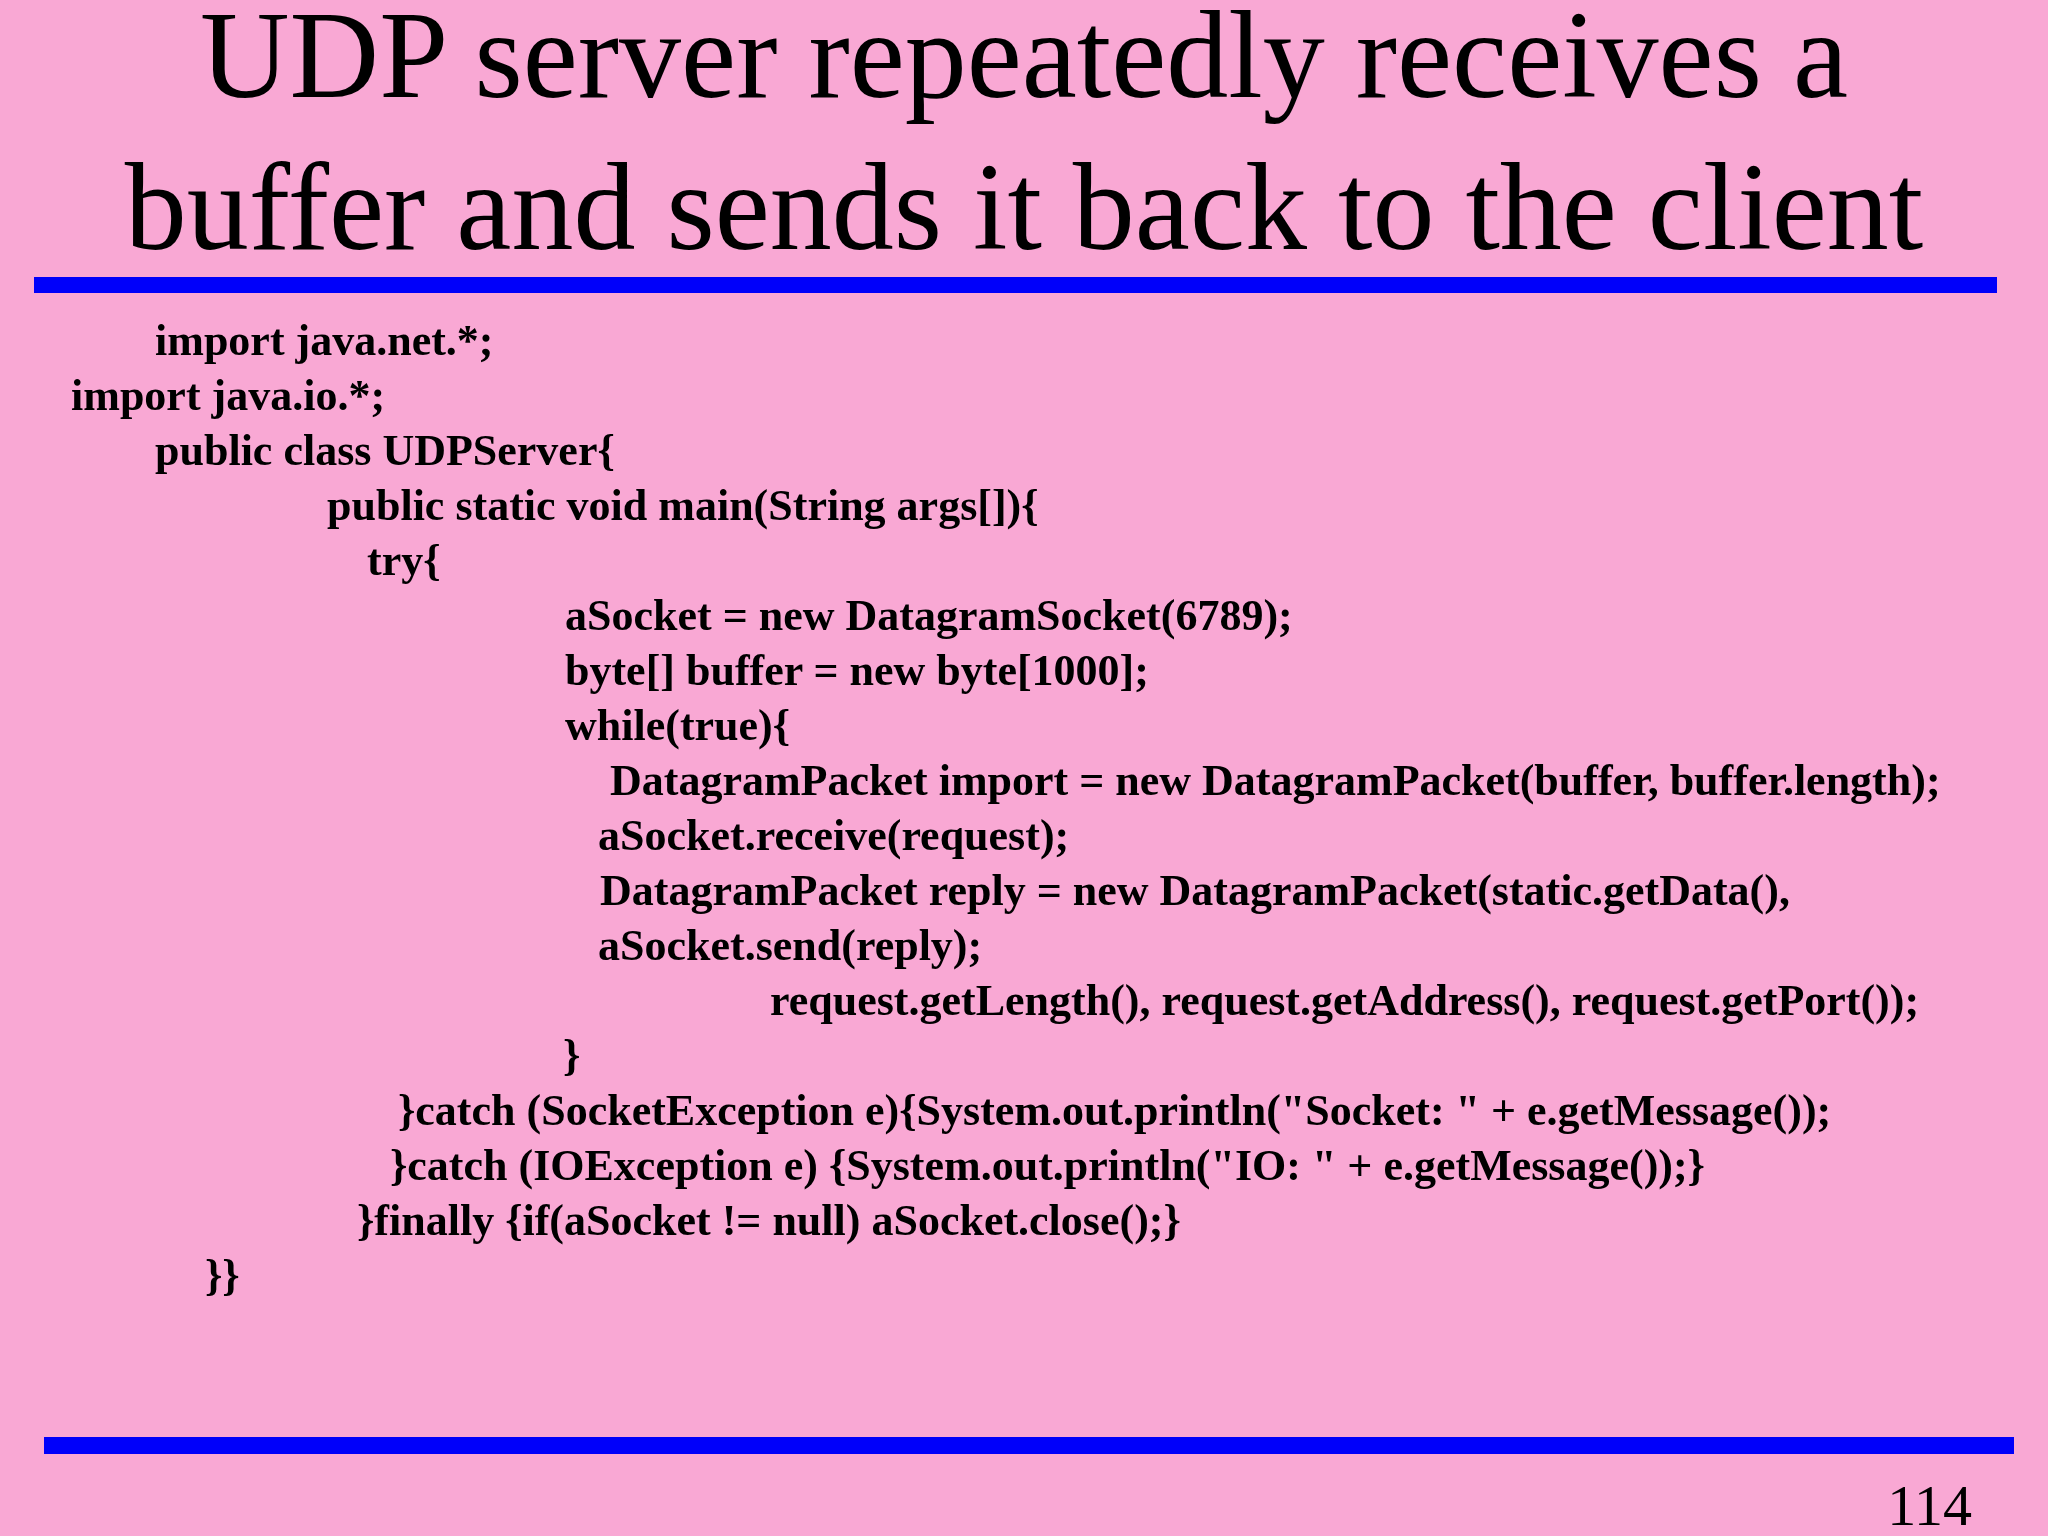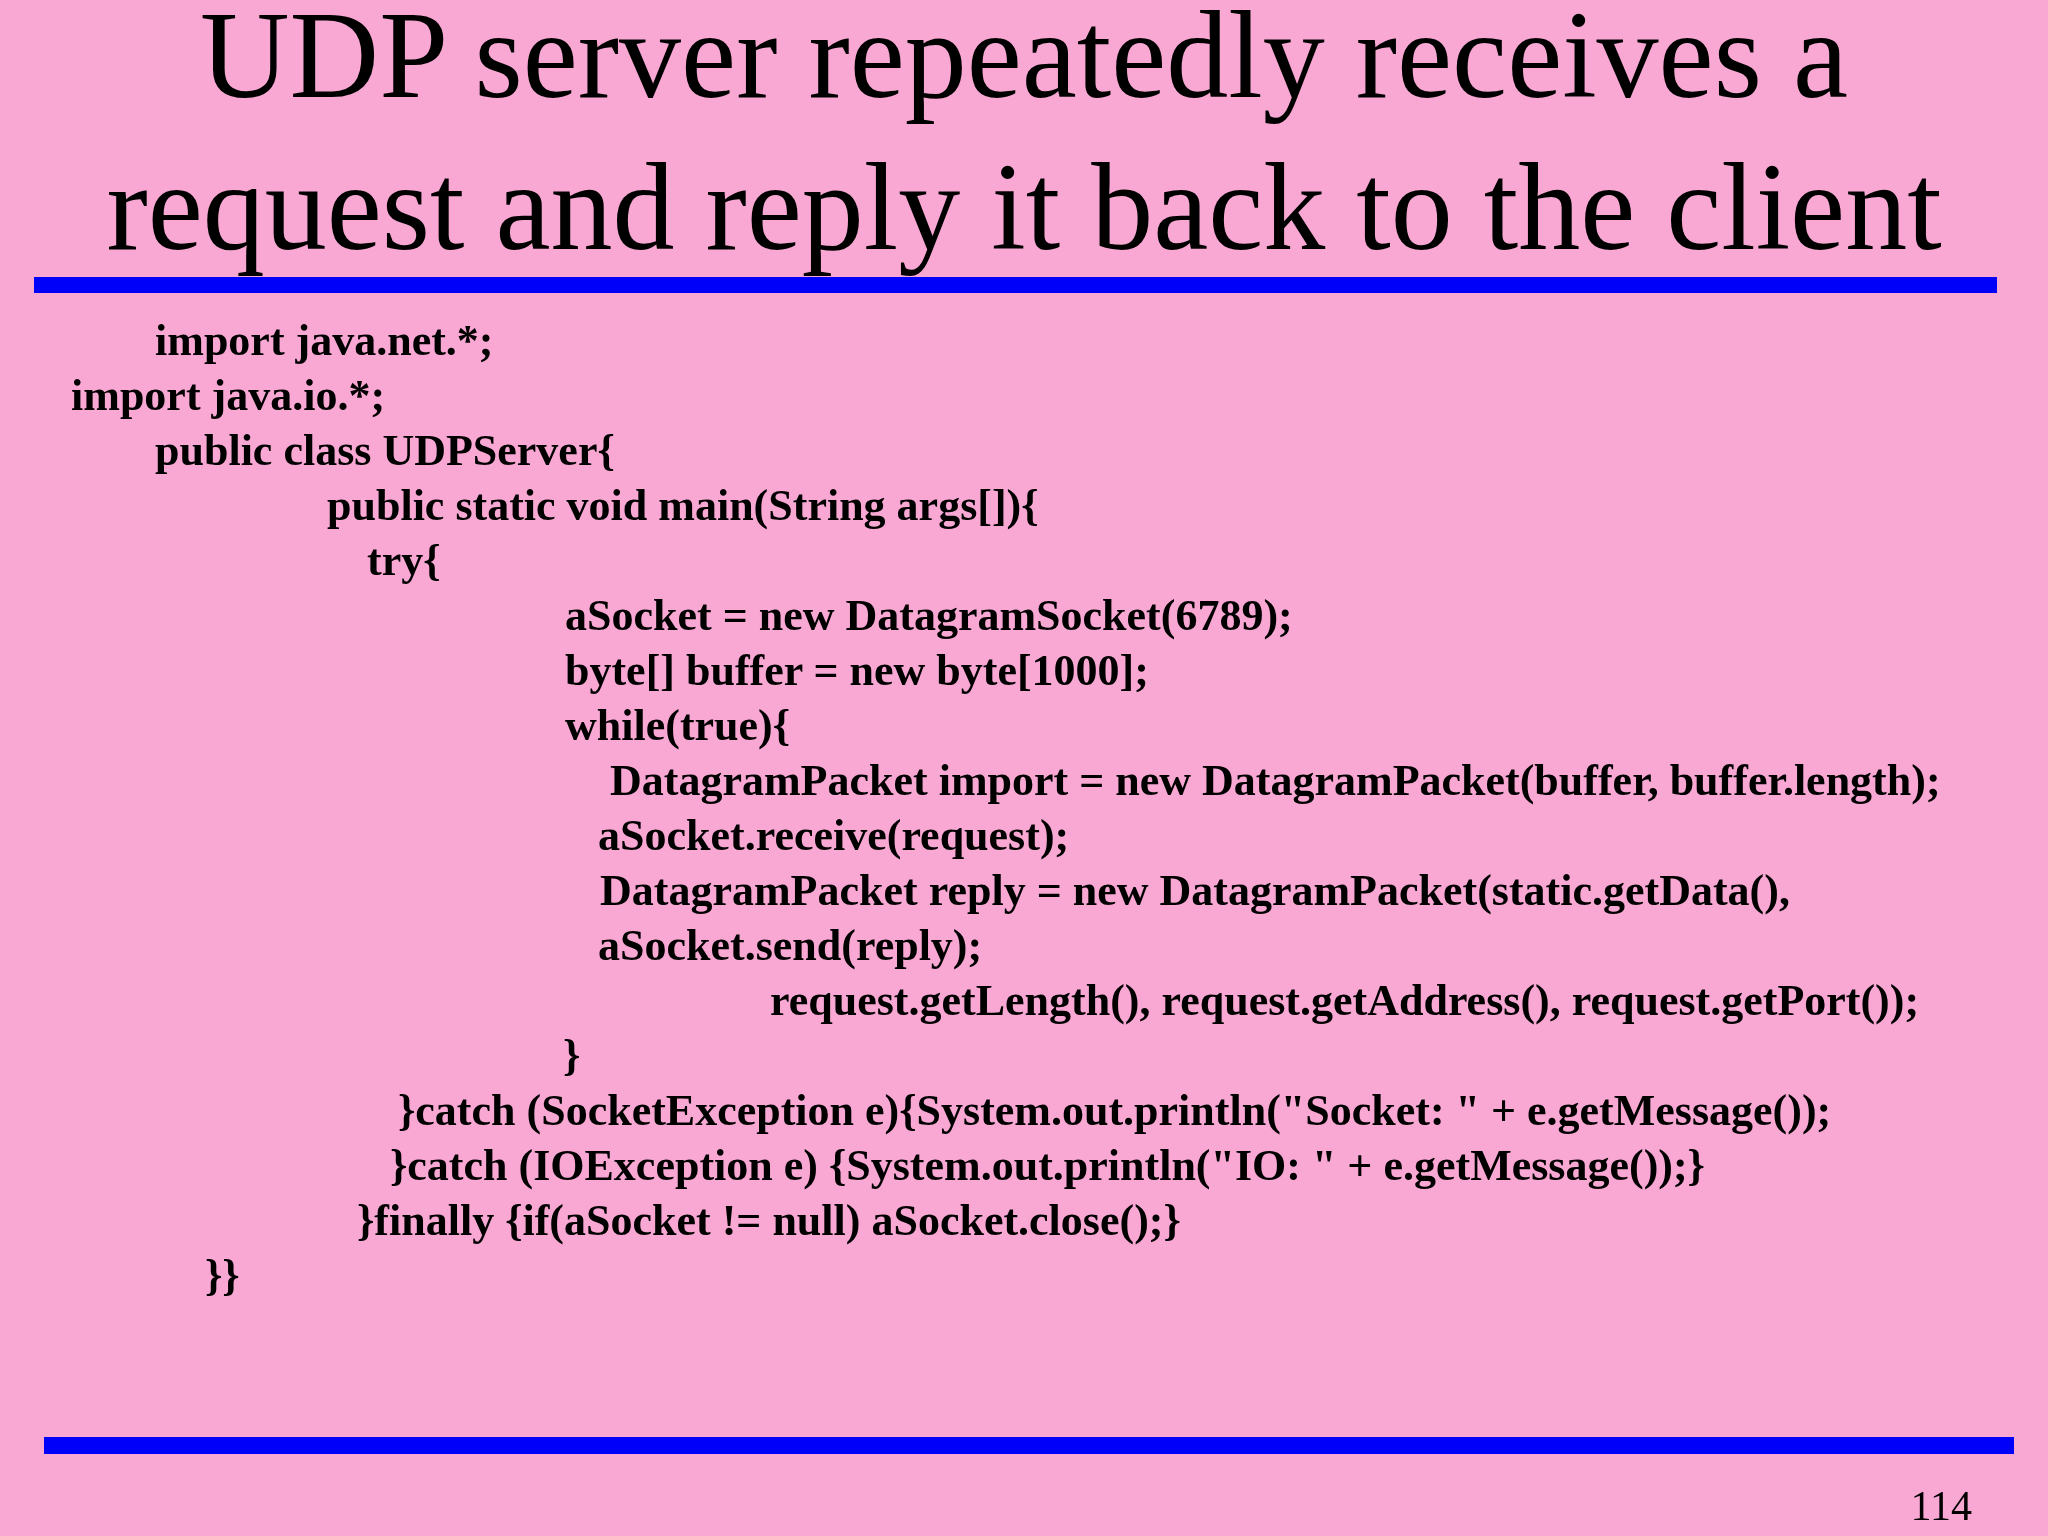--- a/index.html
+++ b/index.html
@@ -55,34 +55,34 @@
     line-height: 55px;
     font-size: 44px;
     font-weight: 700;
     white-space: pre;
     color: #000000;
   }
   .page-number {
     position: absolute;
     top: 1477px;
     right: 76px;
-    font-size: 42px;
+    font-size: 58px;
     line-height: 58px;
     font-weight: 400;
     color: #000000;
   }
 </style>
 </head>
 <body>
 
 <div class="slide">
 
   <div class="title">
     <div>UDP server repeatedly receives a</div>
-    <div>request and reply it back to the client</div>
+    <div>buffer and sends it back to the client</div>
   </div>
 
   <div class="rule rule-top" style="background: rgb(0, 0, 250);"></div>
 
   <div class="code-block">
     <div class="code-line" style="padding-left:155px">import java.net.*;</div>
     <div class="code-line" style="padding-left:71px">import java.io.*;</div>
     <div class="code-line" style="padding-left:155px">public class UDPServer{</div>
     <div class="code-line" style="padding-left:327px">public static void main(String args[]){</div>
     <div class="code-line" style="padding-left:367px">try{</div>

